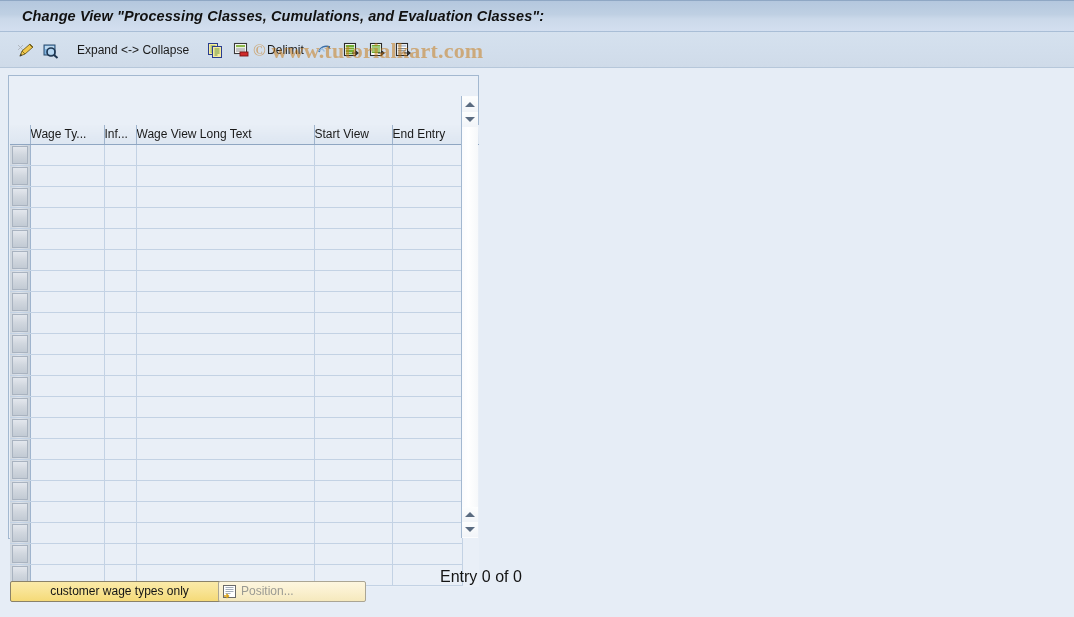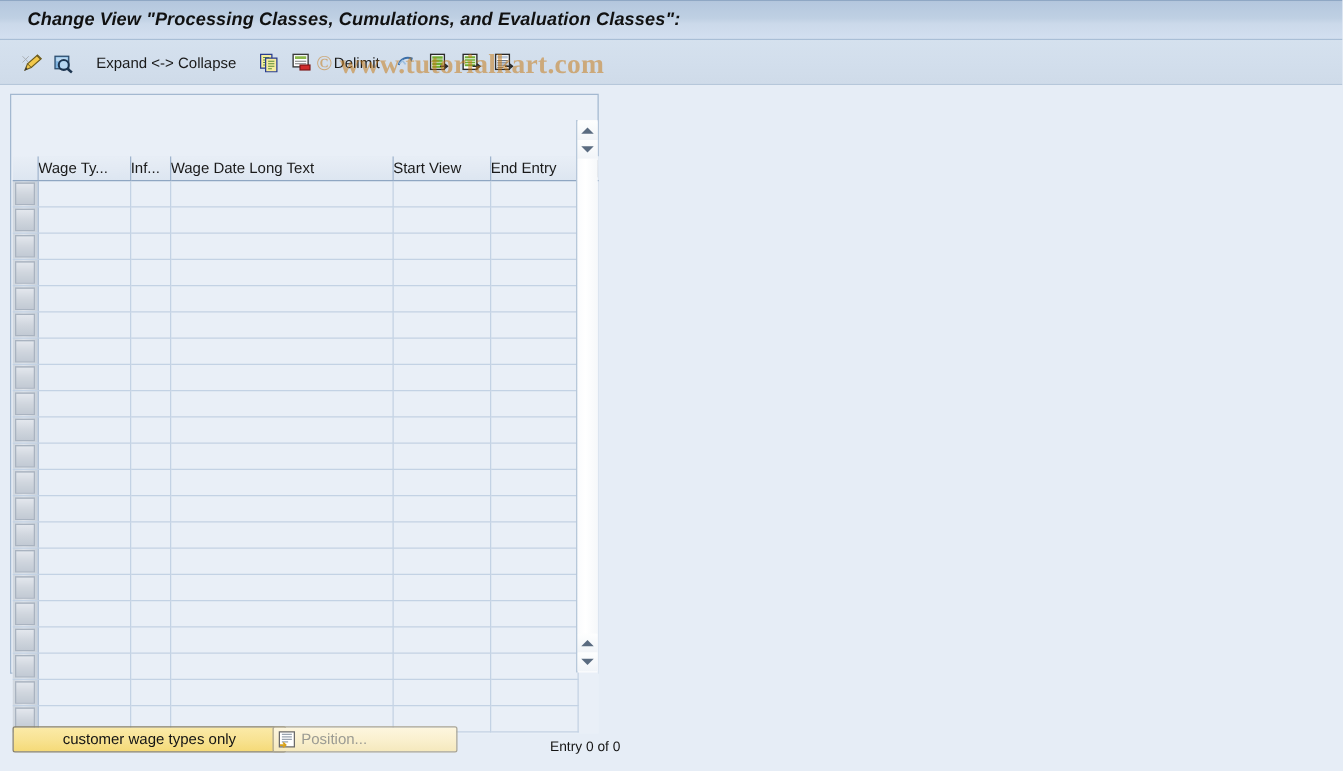--- a/index.html
+++ b/index.html
@@ -270,22 +270,22 @@
   .btn-position .pos-label {
     position: absolute;
     left: 22px; right: 2px; top: 2px;
     text-align: left;
     font-size: 12px;
     color: #9b9b93;
   }
   .entry-text {
     position: absolute;
     left: 440px;
-    top: 592px;
-    font-size: 11px;
+    top: 568px;
+    font-size: 16px;
     color: #141414;
     white-space: nowrap;
   }
 </style>
 </head>
 <body>
 
 <div class="titlebar">
   <div class="titlebar-text">Change View "Processing Classes, Cumulations, and Evaluation Classes":</div>
 </div>
@@ -406,21 +406,21 @@
         <col style="width:178px">
         <col style="width:78px">
         <col style="width:70px">
         <col style="width:17px">
       </colgroup>
       <thead>
         <tr class="hdr-row">
           <th class="sel-col"></th>
           <th>Wage Ty...</th>
           <th>Inf...</th>
-          <th>Wage Date Long Text</th>
+          <th>Wage View Long Text</th>
           <th>Start View</th>
           <th>End Entry</th>
           <th class="cfg-col">
             <svg class="cfg-icon" viewBox="0 0 15 14" xmlns="http://www.w3.org/2000/svg">
               <rect x="0.5" y="0.5" width="14" height="13" fill="#ffffff" stroke="#1c2a3a" stroke-width="1"></rect>
               <rect x="1.6" y="1.6" width="3.6" height="10.8" fill="#f2d13a"></rect>
               <rect x="5.6" y="1.6" width="3.6" height="10.8" fill="#ffffff"></rect>
               <rect x="9.6" y="1.6" width="3.6" height="10.8" fill="#4a8fd4"></rect>
               <rect x="0.5" y="0.5" width="14" height="2.4" fill="#1c2a3a" opacity="0.12"></rect>
             </svg>

